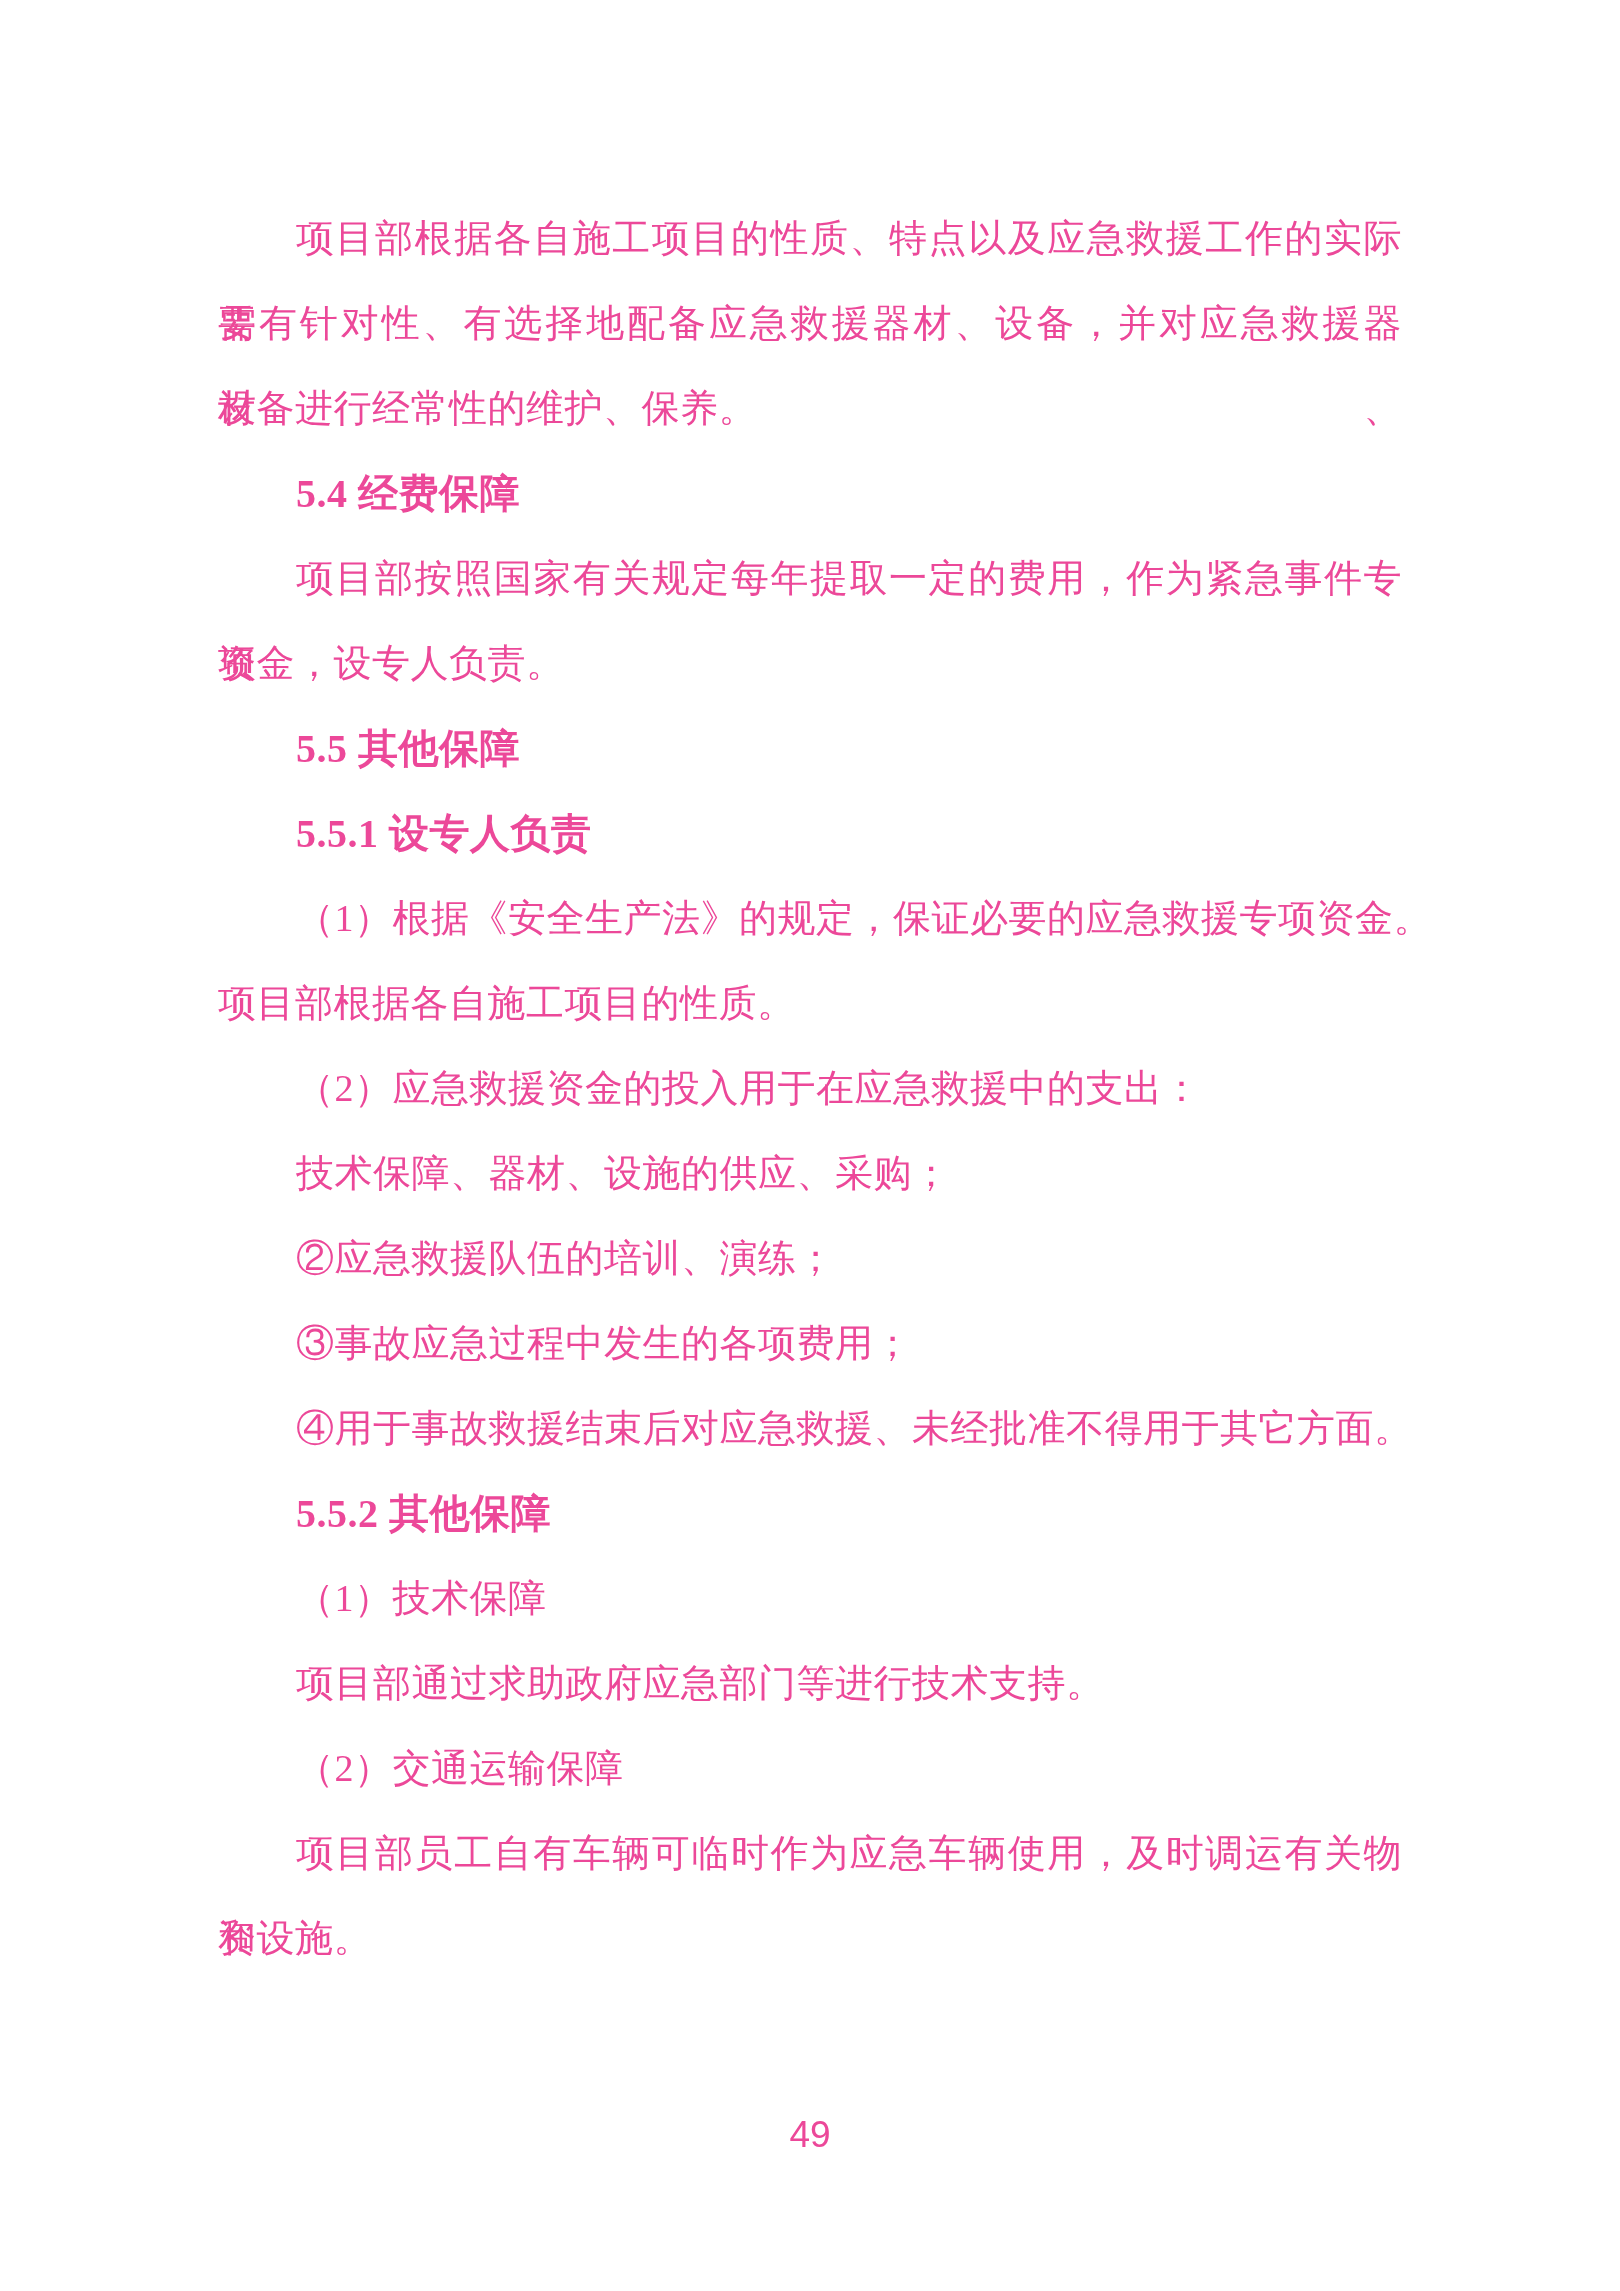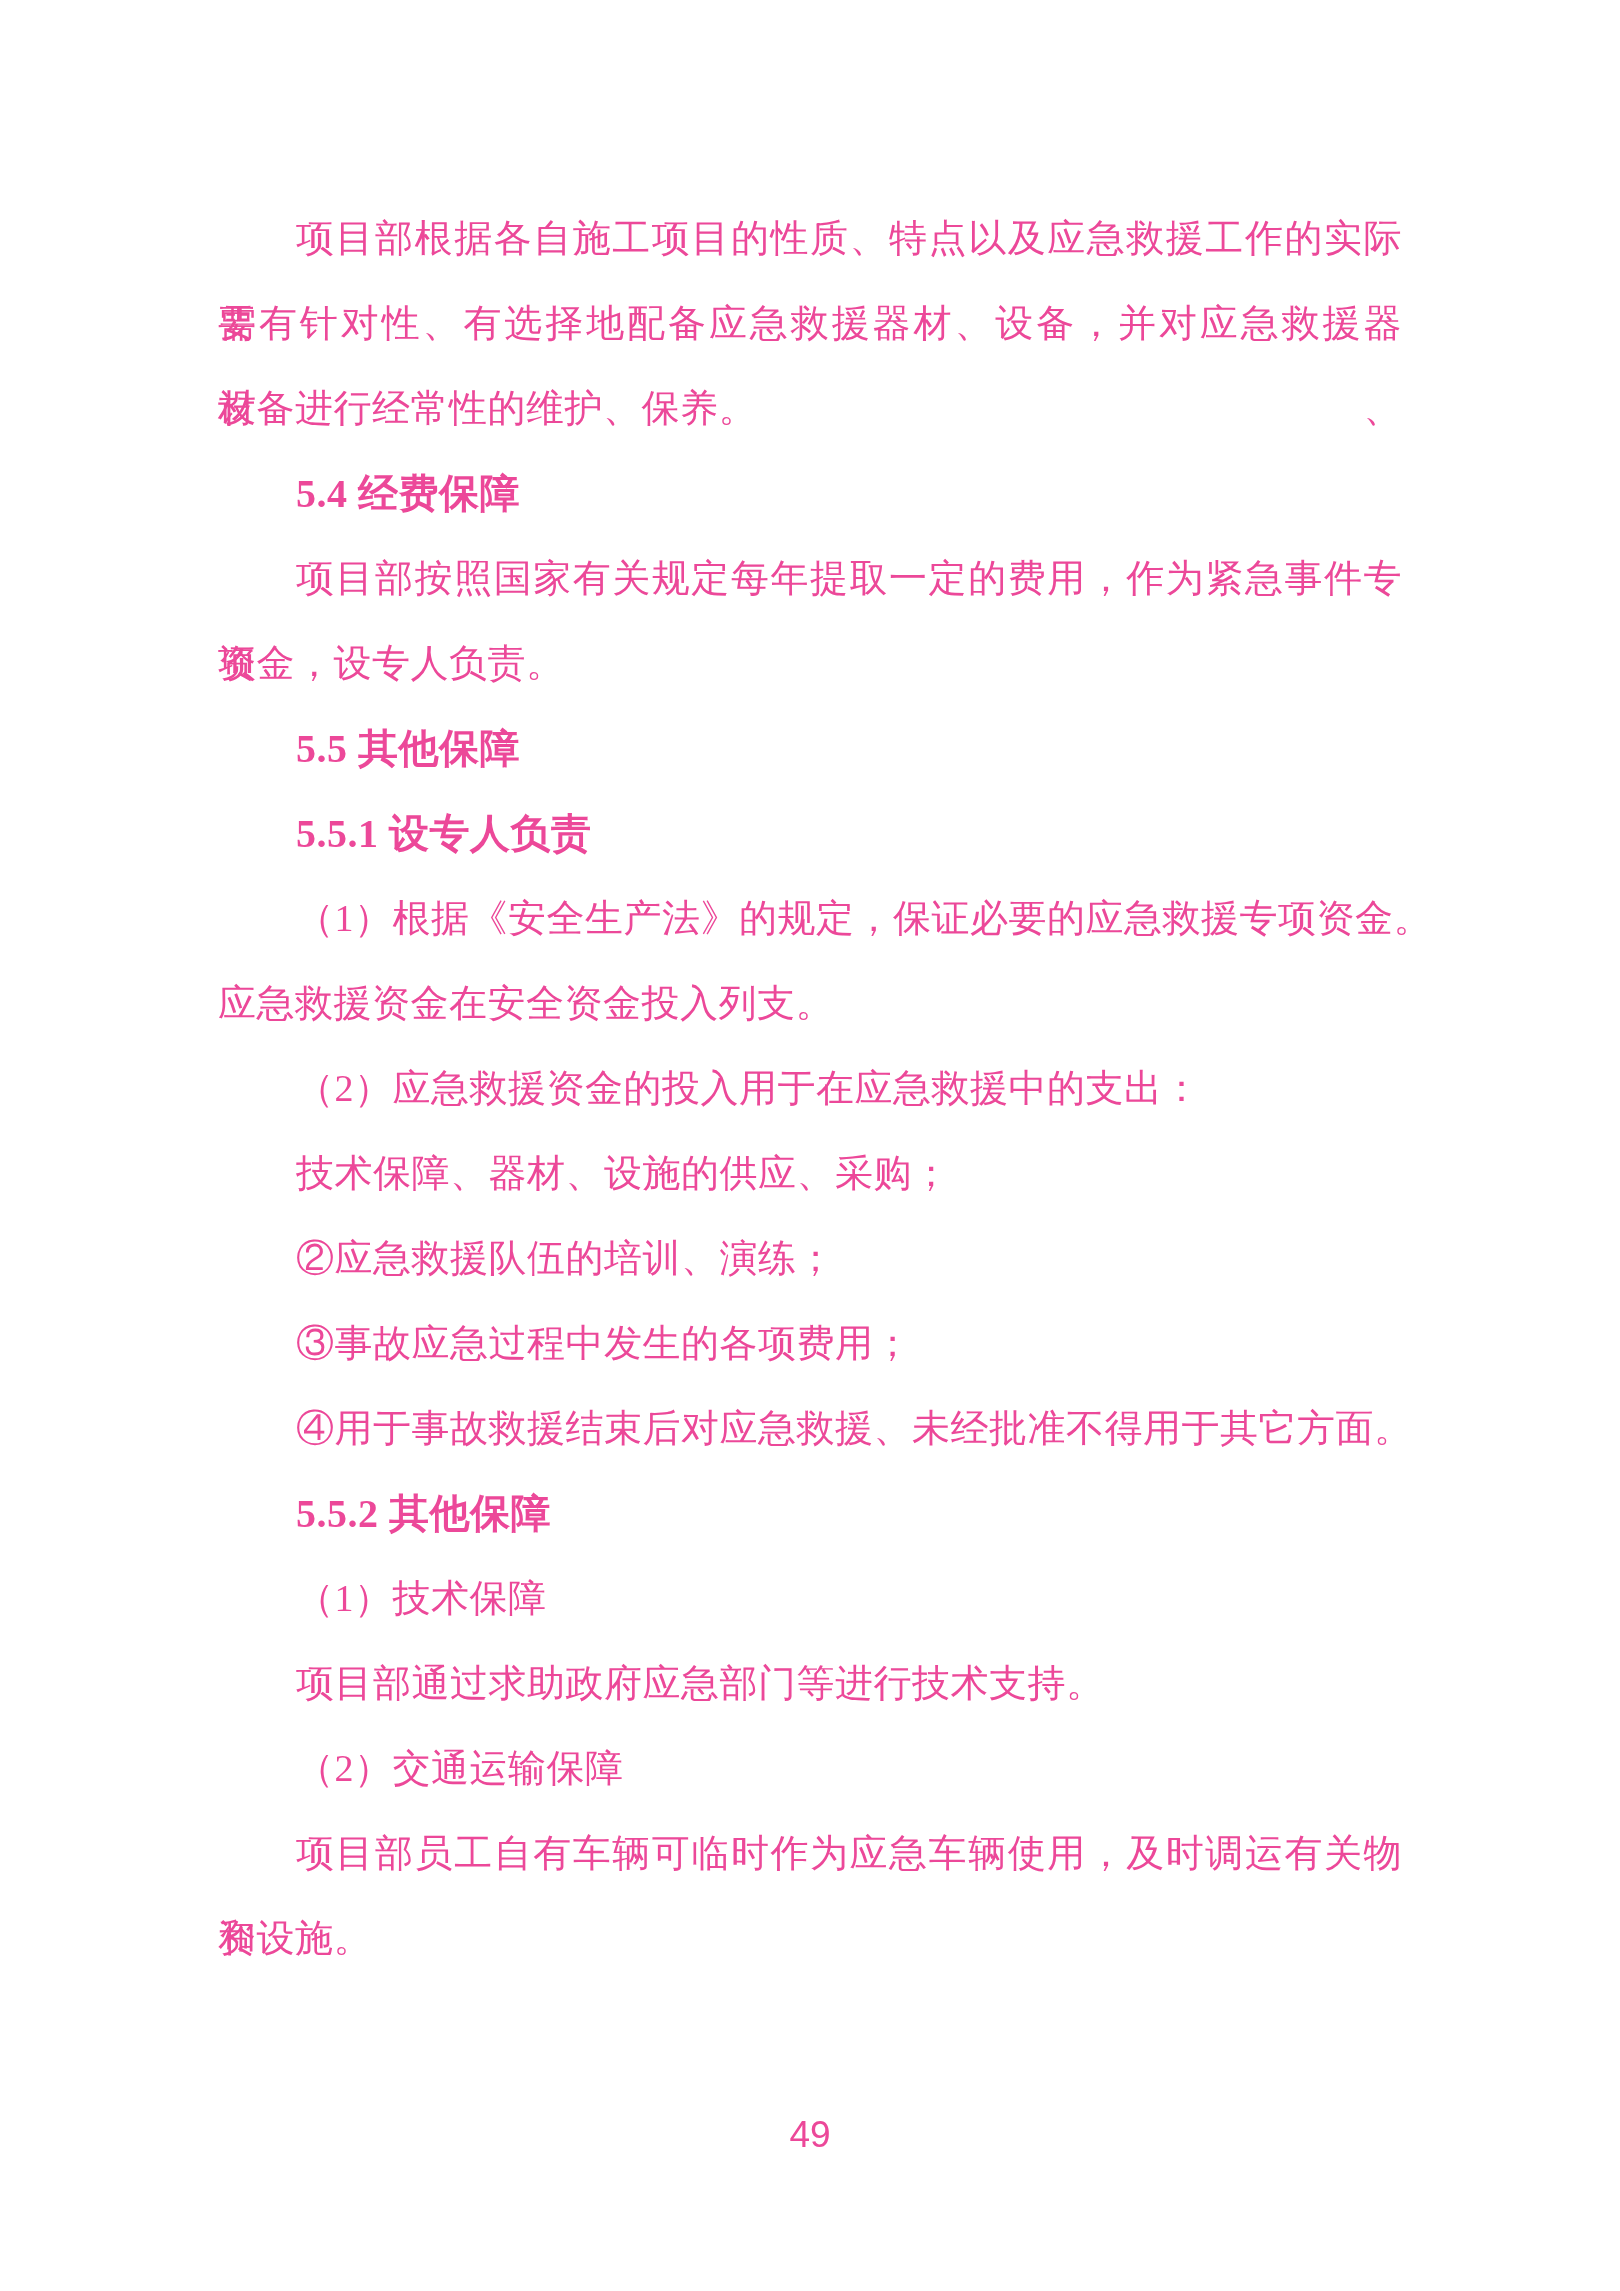--- a/index.html
+++ b/index.html
@@ -51,21 +51,21 @@
   <div class="content">
     <div class="line indent fill">项目部根据各自施工项目的性质、特点以及应急救援工作的实际需</div>
     <div class="line fill">要有针对性、有选择地配备应急救援器材、设备，并对应急救援器材、</div>
     <div class="line">设备进行经常性的维护、保养。</div>
     <div class="line heading indent">5.4 经费保障</div>
     <div class="line indent fill">项目部按照国家有关规定每年提取一定的费用，作为紧急事件专项</div>
     <div class="line">资金，设专人负责。</div>
     <div class="line heading indent">5.5 其他保障</div>
     <div class="line heading indent">5.5.1 设专人负责</div>
     <div class="line indent">（1）根据《安全生产法》的规定，保证必要的应急救援专项资金。</div>
-    <div class="line">应急救援资金在安全资金投入列支。</div>
+    <div class="line">项目部根据各自施工项目的性质。</div>
     <div class="line indent">（2）应急救援资金的投入用于在应急救援中的支出：</div>
     <div class="line indent">技术保障、器材、设施的供应、采购；</div>
     <div class="line indent">②应急救援队伍的培训、演练；</div>
     <div class="line indent">③事故应急过程中发生的各项费用；</div>
     <div class="line indent">④用于事故救援结束后对应急救援、未经批准不得用于其它方面。</div>
     <div class="line heading indent">5.5.2 其他保障</div>
     <div class="line indent">（1）技术保障</div>
     <div class="line indent">项目部通过求助政府应急部门等进行技术支持。</div>
     <div class="line indent">（2）交通运输保障</div>
     <div class="line indent fill">项目部员工自有车辆可临时作为应急车辆使用，及时调运有关物资</div>

